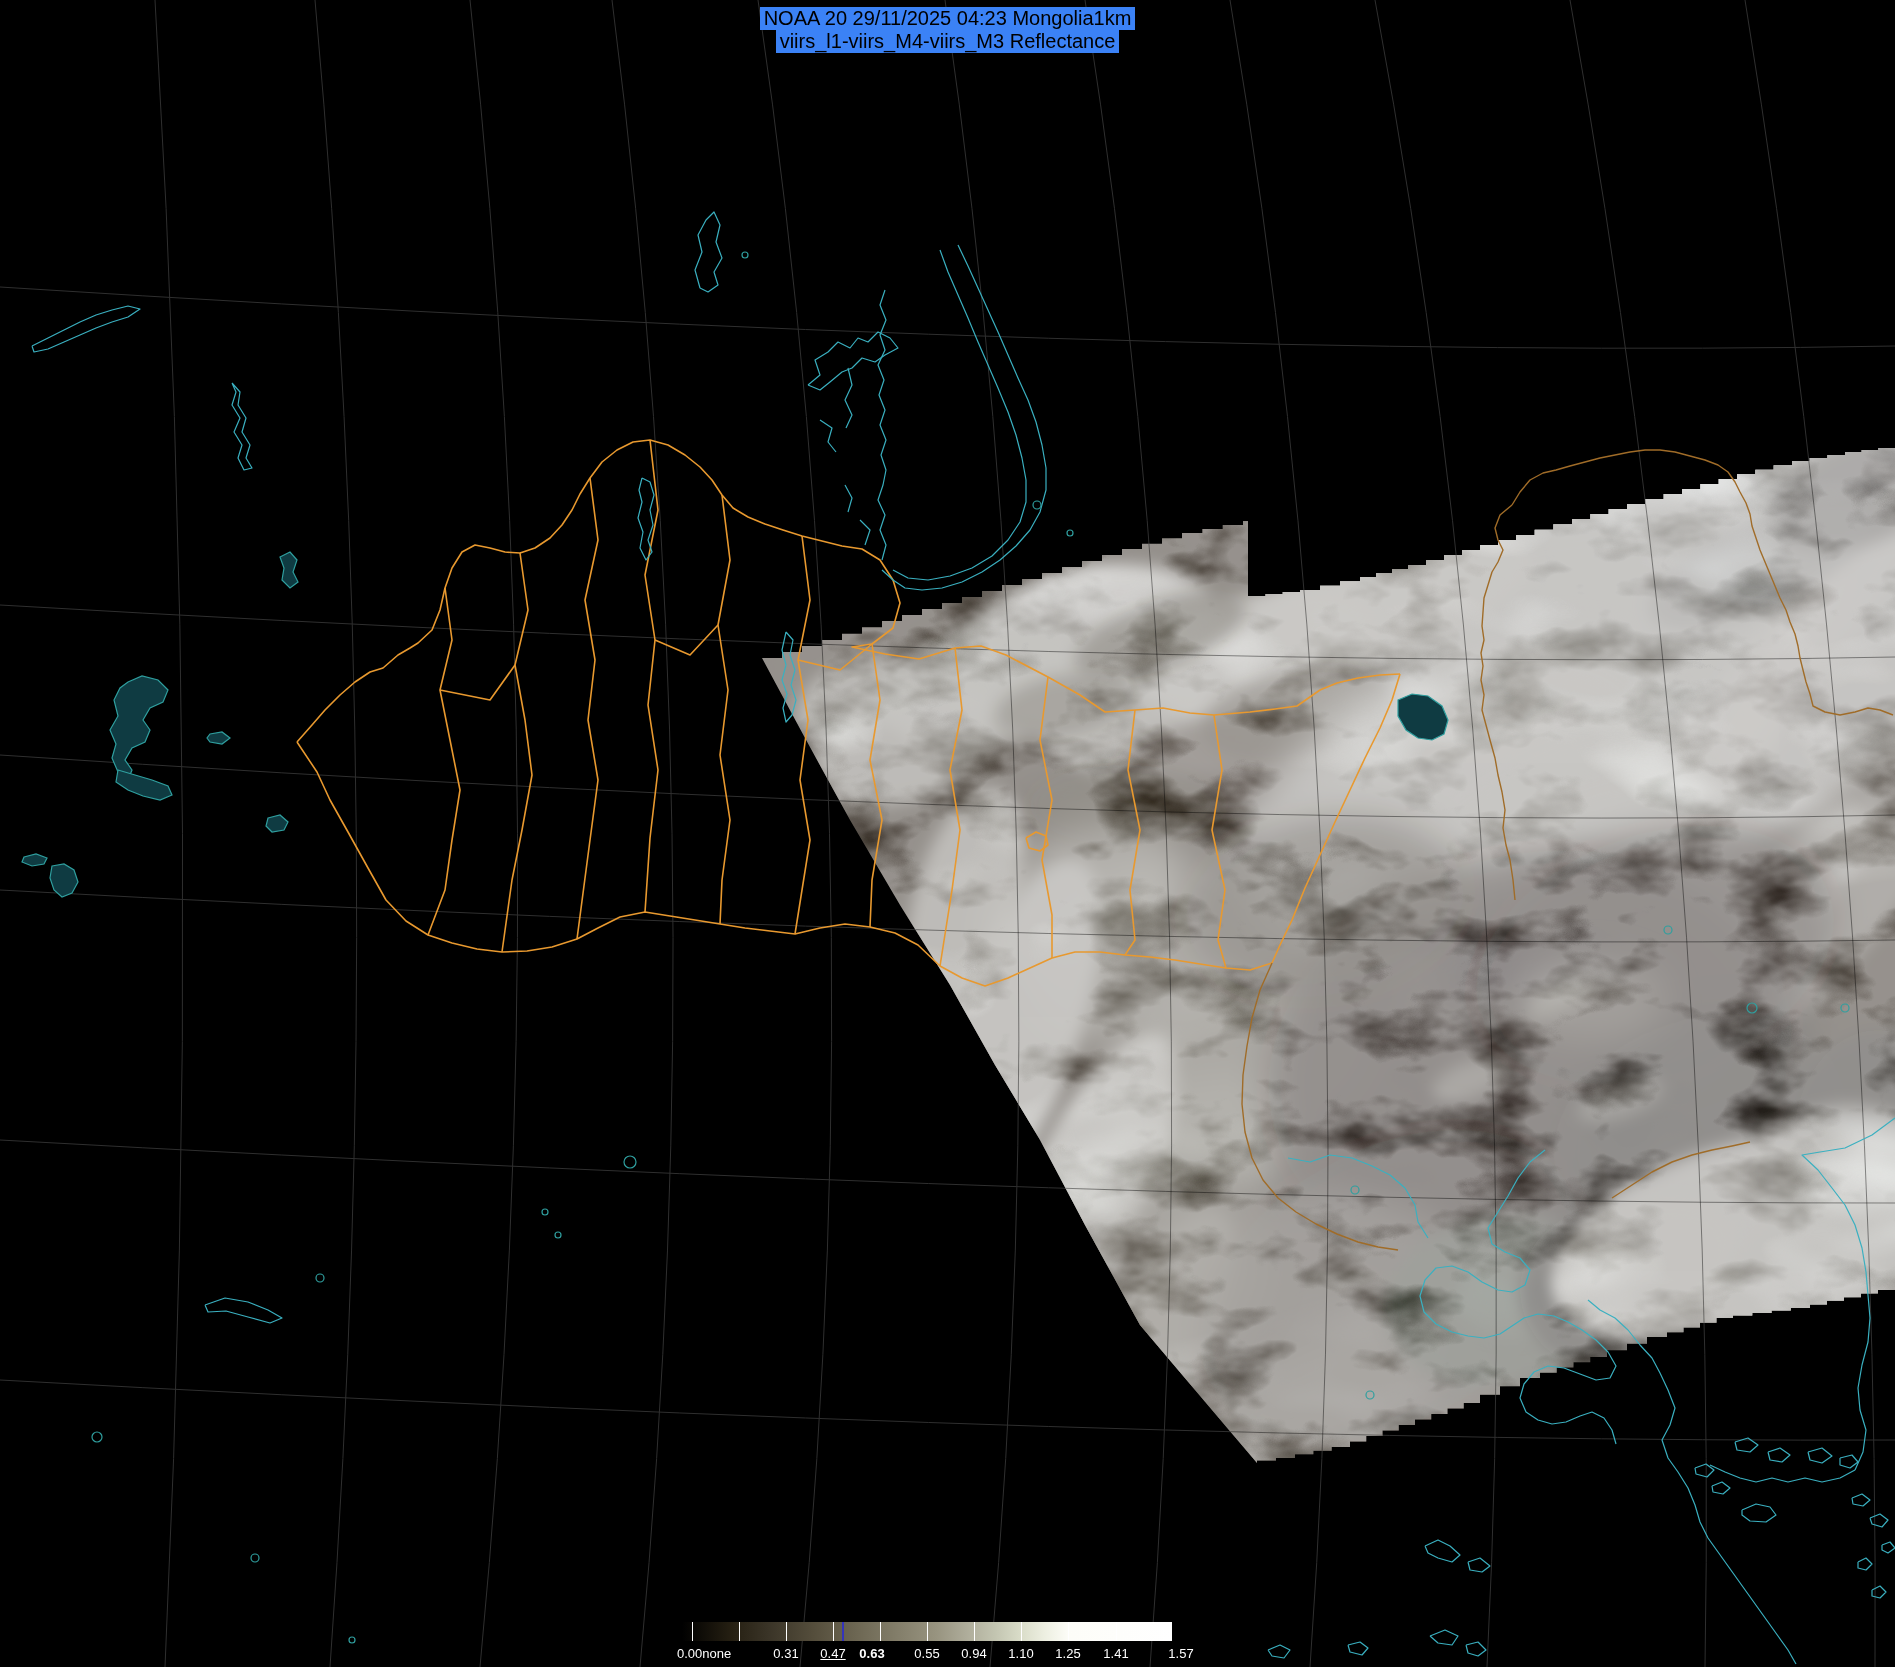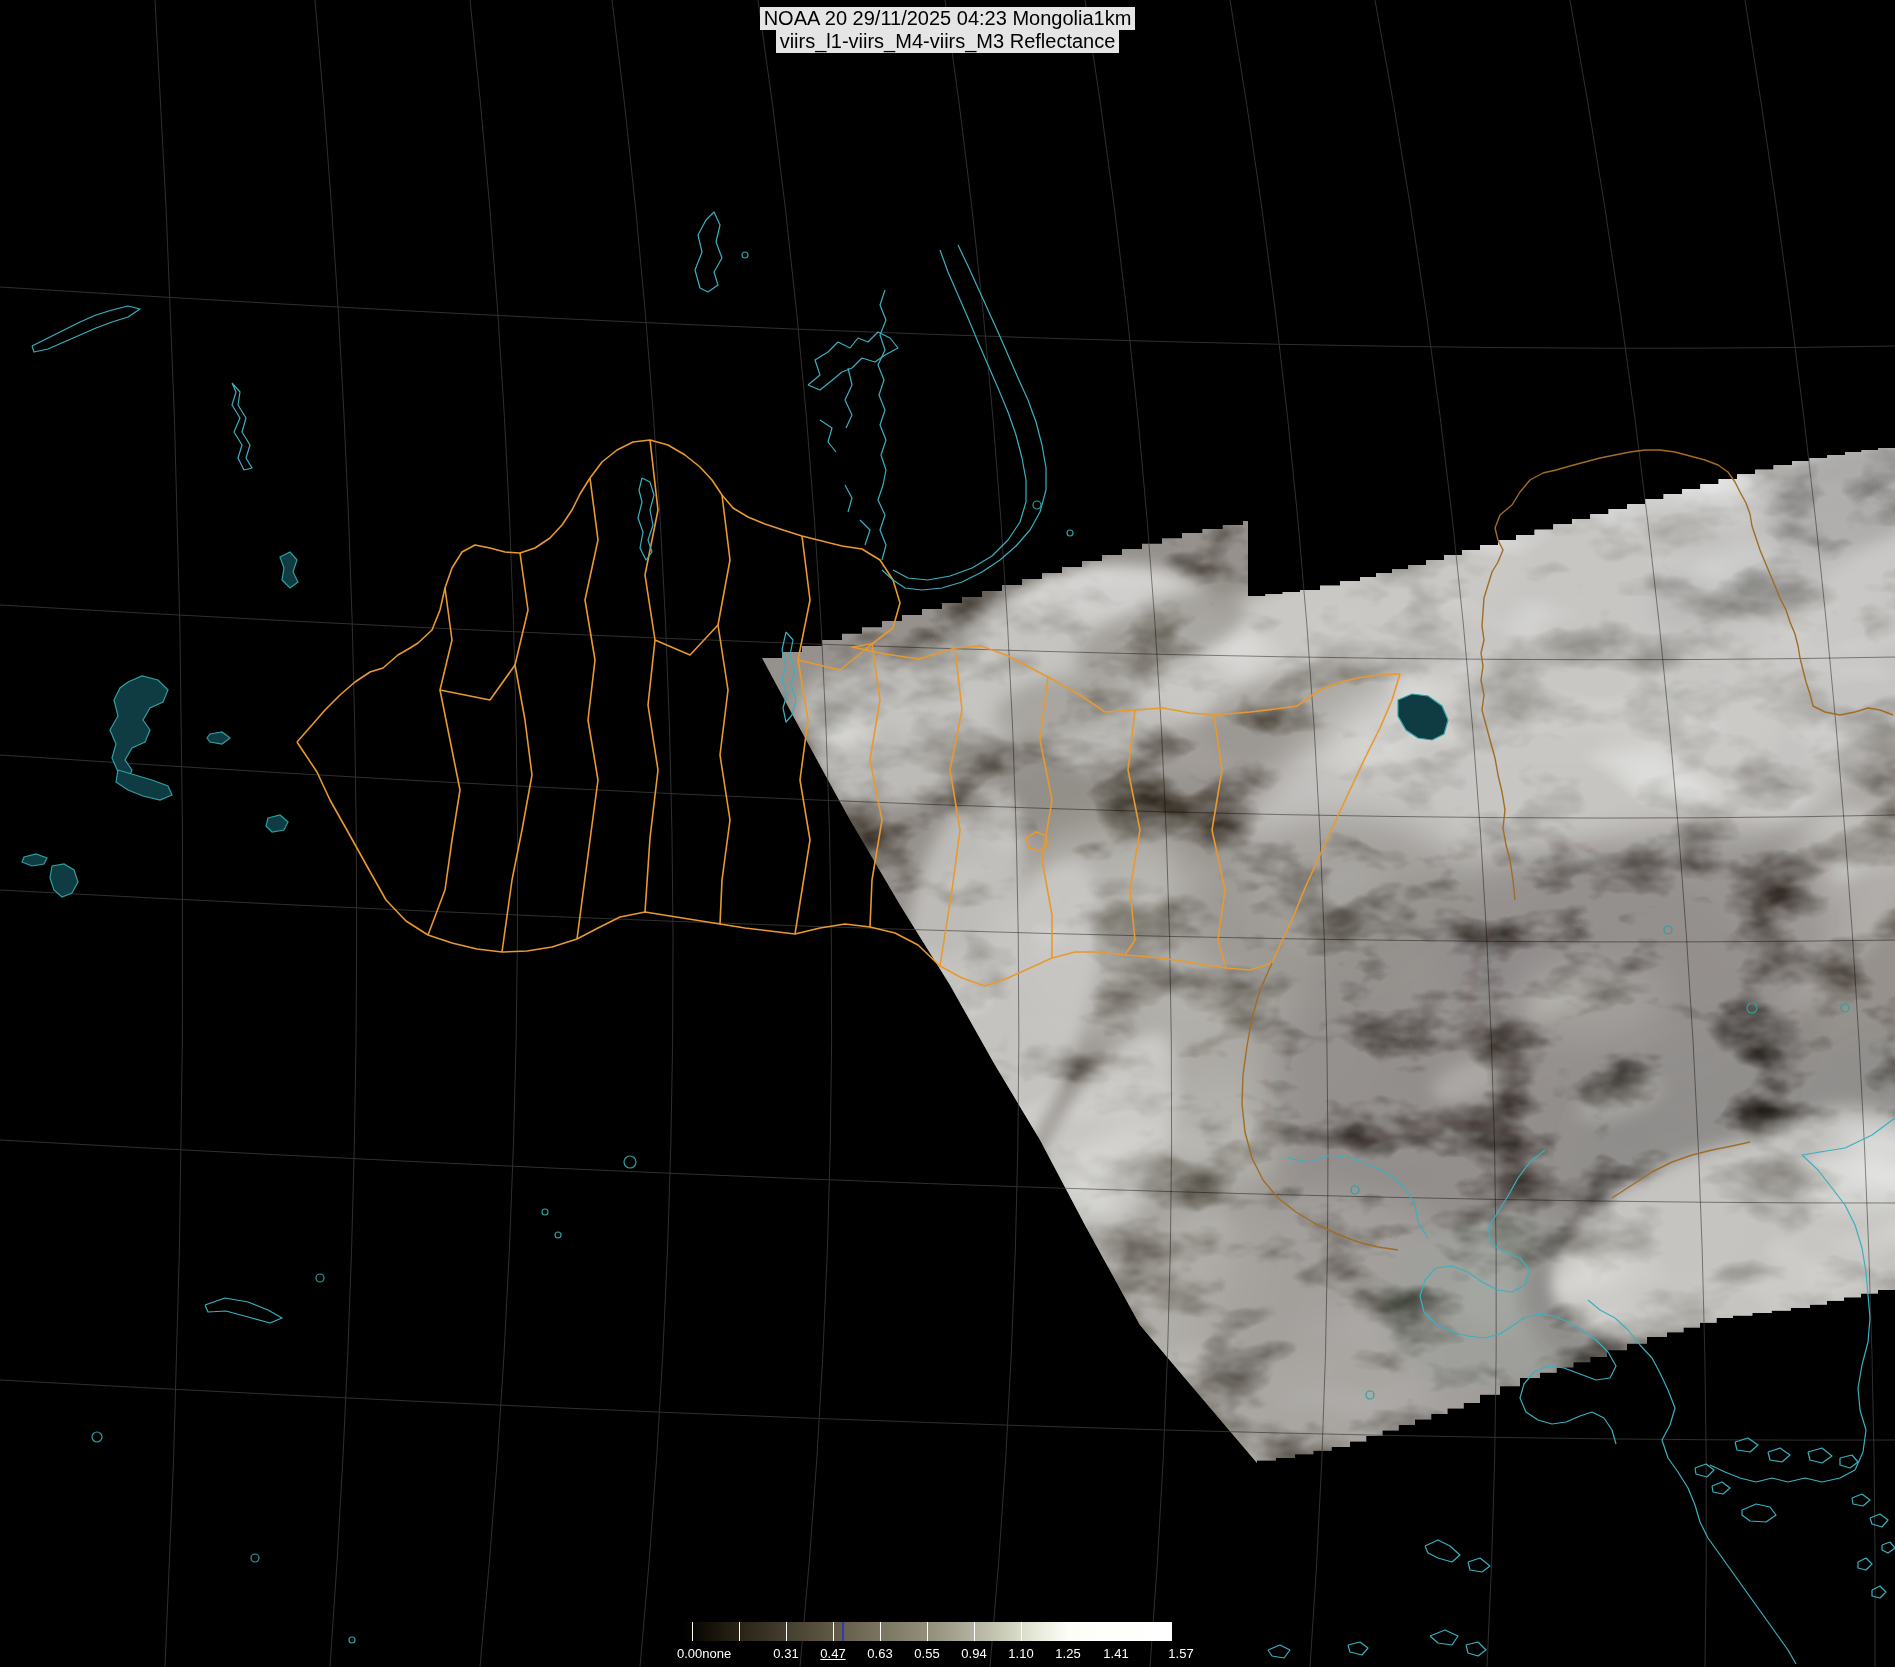--- a/index.html
+++ b/index.html
@@ -1,21 +1,21 @@
 <!DOCTYPE html>
 <html><head>
 <meta charset="utf-8">
 <style>
   html,body{margin:0;padding:0;background:#000;}
   .stage{position:relative;width:1895px;height:1667px;background:#000;overflow:hidden;
          font-family:"Liberation Sans",sans-serif;}
   .stage svg{position:absolute;left:0;top:0;}
   .title-wrap{position:absolute;left:0;right:0;top:7px;display:flex;flex-direction:column;
               align-items:center;z-index:6;color:#000;font-size:20px;line-height:23px;}
-  .title-line{background:#e5e5e5;padding:0 4px;white-space:nowrap;}
+  .title-line{background:#3b82f6;padding:0 4px;white-space:nowrap;}
   .colorbar{position:absolute;z-index:6;}
   .cb-bar{position:absolute;left:0;top:0;width:100%;height:100%;}
   .cb-tick{position:absolute;top:0;width:1px;background:#fff;}
   .cb-marker{position:absolute;top:0;width:2px;}
   .cb-label{position:absolute;top:24px;color:#fff;font-size:13px;white-space:nowrap;
             transform:translateX(-50%);}
   .cb-label.left{transform:none;}
 </style>
 </head>
 <body>
@@ -240,21 +240,21 @@
       <div class="cb-tick" style="left: 245px; height: 19px;"></div>
       <div class="cb-tick" style="left: 292px; height: 19px;"></div>
       <div class="cb-tick" style="left: 339px; height: 19px;"></div>
       <div class="cb-tick" style="left: 386px; height: 19px;"></div>
       <div class="cb-tick" style="left: 434px; height: 19px;"></div>
       <div class="cb-tick" style="left: 481px; height: 19px;"></div>
       <div class="cb-marker" style="left: 160px; height: 19px; background: rgb(51, 51, 187);"></div>
       <div class="cb-label left" style="left: -5px; text-align: right;">0.00none</div>
       <div class="cb-label" style="left: 104px;">0.31</div>
       <div class="cb-label" style="left: 151px; text-decoration: underline;">0.47</div>
-      <div class="cb-label" style="left: 198px;">0.63</div>
+      <div class="cb-label" style="left: 190px; font-weight: bold;">0.63</div>
       <div class="cb-label" style="left: 245px;">0.55</div>
       <div class="cb-label" style="left: 292px;">0.94</div>
       <div class="cb-label" style="left: 339px;">1.10</div>
       <div class="cb-label" style="left: 386px; text-align: right;">1.25</div>
       <div class="cb-label" style="left: 434px;">1.41</div>
       <div class="cb-label" style="left: 499px;">1.57</div>
     </div>
 </div>
 
 </body></html>

